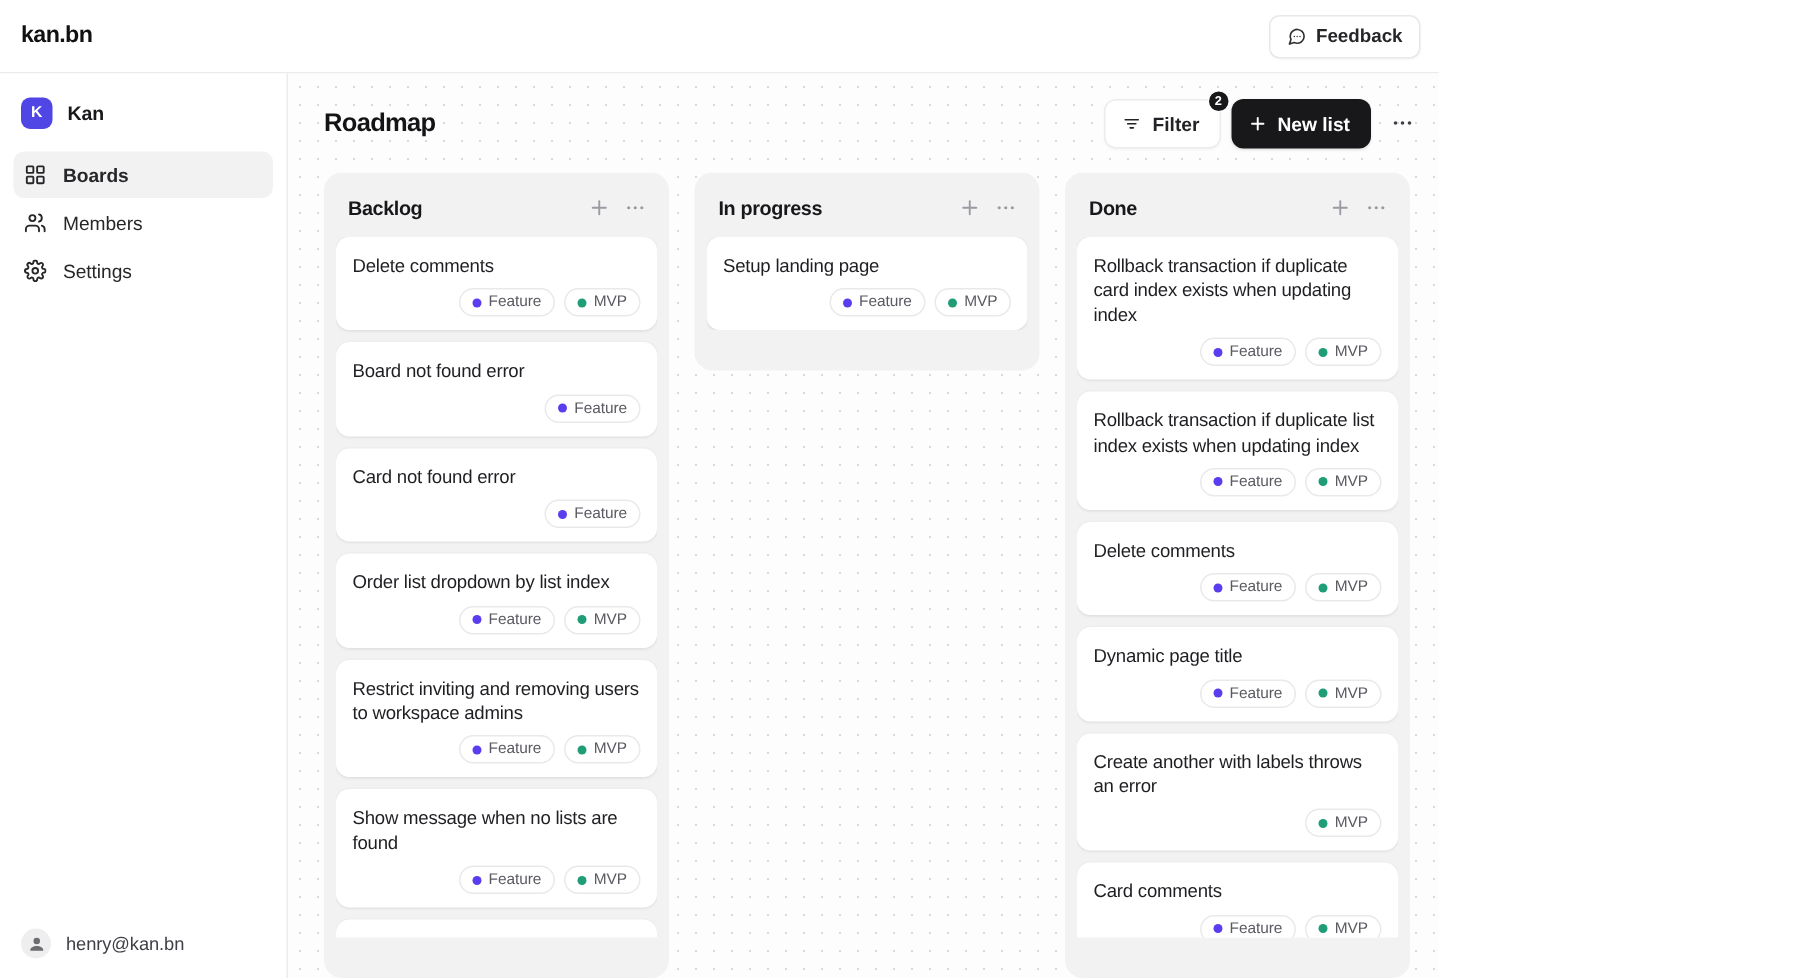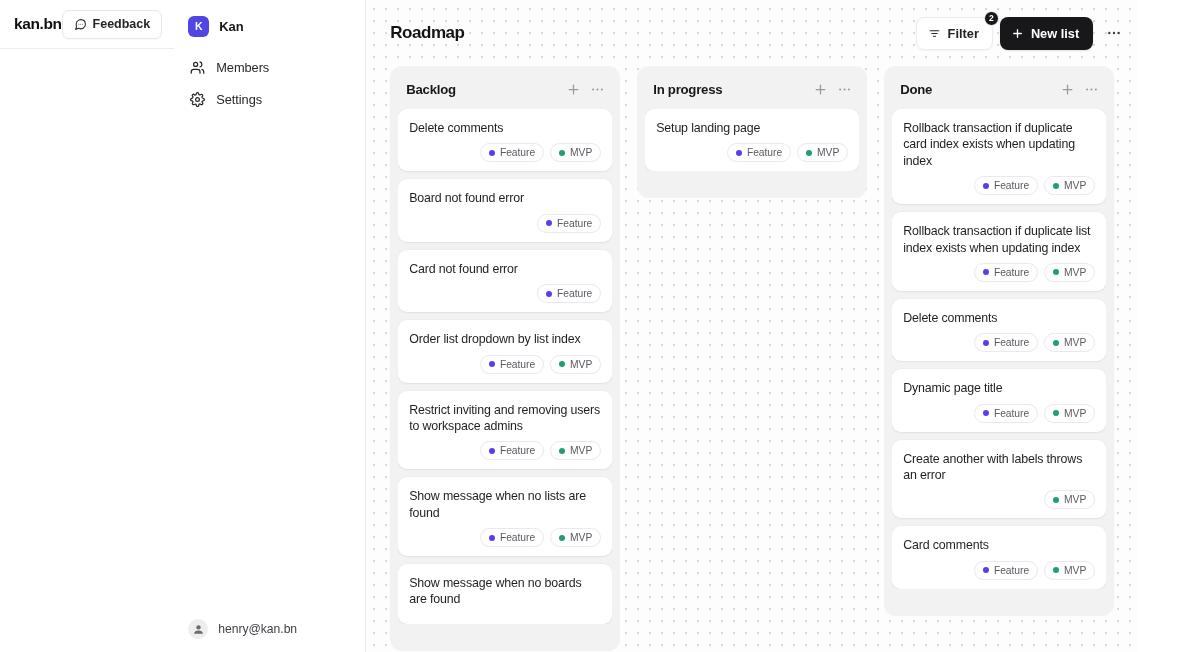--- a/index.html
+++ b/index.html
@@ -5,21 +5,21 @@
 <style>
   * { box-sizing: border-box; margin: 0; padding: 0; }
   html, body {
     width: 1200px; height: 652px;
     overflow: hidden;
     font-family: "Liberation Sans", sans-serif;
     background: #ffffff;
     color: #18181b;
     -webkit-font-smoothing: antialiased;
   }
-  .app { position: relative; width: 959px; height: 652px; display: flex; flex-direction: row; }
+  .app { position: relative; width: 959px; height: 652px; display: flex; flex-direction: column; }
 
   
   .topbar {
     height: 49px; flex: 0 0 49px;
     border-bottom: 1px solid #ececec;
     display: flex; align-items: center; justify-content: space-between;
     padding: 0 12px 0 14px;
     background: #fff;
   }
   .brand { font-size: 15.5px; font-weight: 700; letter-spacing: -0.4px; color: #111113; }
@@ -204,20 +204,31 @@
 
     <nav class="sidebar">
 
       <div class="ws-row">
         <div class="ws-avatar" style="background: rgb(79, 70, 229);">K</div>
         <div class="ws-name">Kan</div>
       </div>
 
       <div class="nav">
 
+        <div class="nav-item active">
+          <span class="ic">
+            <svg width="15" height="15" viewBox="0 0 24 24" fill="none" stroke="#27272a" stroke-width="2" stroke-linecap="round" stroke-linejoin="round">
+              <rect x="3" y="3" width="7" height="7" rx="1"></rect>
+              <rect x="14" y="3" width="7" height="7" rx="1"></rect>
+              <rect x="14" y="14" width="7" height="7" rx="1"></rect>
+              <rect x="3" y="14" width="7" height="7" rx="1"></rect>
+            </svg>
+          </span>
+          <span class="lbl">Boards</span>
+        </div>
 
         <div class="nav-item">
           <span class="ic">
             <svg width="15" height="15" viewBox="0 0 24 24" fill="none" stroke="#27272a" stroke-width="2" stroke-linecap="round" stroke-linejoin="round">
               <path d="M16 21v-2a4 4 0 0 0-4-4H6a4 4 0 0 0-4 4v2"></path>
               <circle cx="9" cy="7" r="3.2"></circle>
               <path d="M22 21v-2a4 4 0 0 0-3-3.87"></path>
               <path d="M16 3.13a4 4 0 0 1 0 7.75"></path>
             </svg>
           </span>

